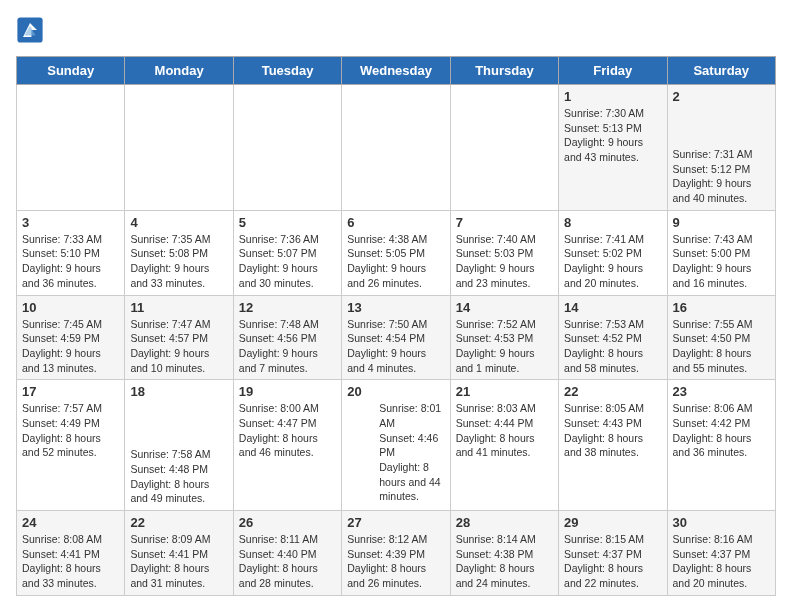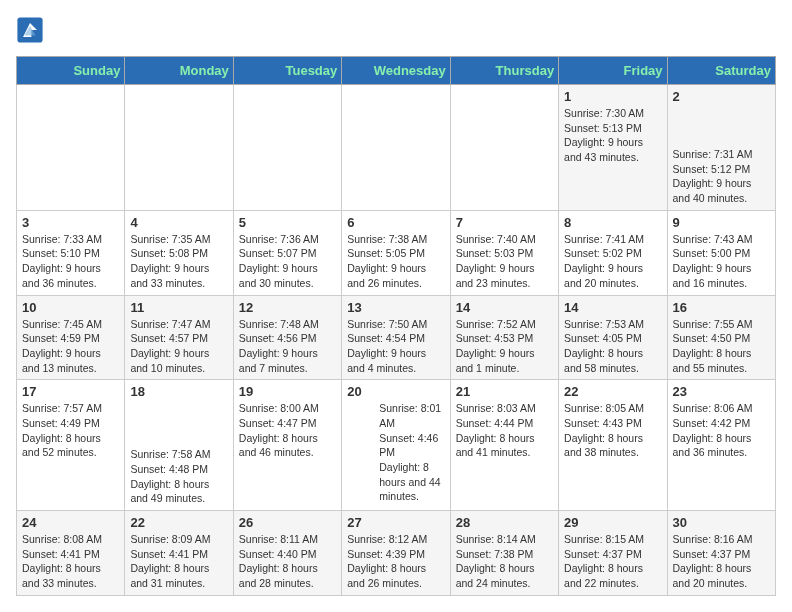--- a/index.html
+++ b/index.html
@@ -51,25 +51,25 @@
     .location {
       font-size: 15px;
       color: #555;
     }
     table {
       width: 100%;
       border-collapse: collapse;
     }
     thead tr th {
       background: #2a6db5;
-      color: #86efac;
+      color: #ffffff;
       font-size: 13px;
       font-weight: bold;
       padding: 6px 4px;
-      text-align: right;
+      text-align: center;
       border: 1px solid #aaa;
     }
     tbody tr td {
       border: 1px solid #ccc;
       vertical-align: top;
       padding: 4px 5px;
       width: calc(100% / 7);
       min-height: 80px;
       font-size: 11px;
       color: #333;
@@ -162,21 +162,21 @@
 Daylight: 9 hours and 33 minutes.</div>
         </td>
         <td>
           <span class="day-number">5</span>
           <div class="day-info" style="white-space: pre-line;">Sunrise: 7:36 AM
 Sunset: 5:07 PM
 Daylight: 9 hours and 30 minutes.</div>
         </td>
         <td>
           <span class="day-number">6</span>
-          <div class="day-info" style="white-space: pre-line;">Sunrise: 7:38 AM
+          <div class="day-info" style="white-space: pre-line;">Sunrise: 4:38 AM
 Sunset: 5:05 PM
 Daylight: 9 hours and 26 minutes.</div>
         </td>
         <td>
           <span class="day-number">7</span>
           <div class="day-info" style="white-space: pre-line;">Sunrise: 7:40 AM
 Sunset: 5:03 PM
 Daylight: 9 hours and 23 minutes.</div>
         </td>
         <td>
@@ -219,21 +219,21 @@
         </td>
         <td>
           <span class="day-number">14</span>
           <div class="day-info" style="white-space: pre-line;">Sunrise: 7:52 AM
 Sunset: 4:53 PM
 Daylight: 9 hours and 1 minute.</div>
         </td>
         <td>
           <span class="day-number">14</span>
           <div class="day-info" style="white-space: pre-line;">Sunrise: 7:53 AM
-Sunset: 4:05 PM
+Sunset: 4:52 PM
 Daylight: 8 hours and 58 minutes.</div>
         </td>
         <td>
           <span class="day-number">16</span>
           <div class="day-info" style="white-space: pre-line;">Sunrise: 7:55 AM
 Sunset: 4:50 PM
 Daylight: 8 hours and 55 minutes.</div>
         </td>
       </tr>
       <tr>
@@ -301,21 +301,21 @@
         </td>
         <td>
           <span class="day-number">27</span>
           <div class="day-info" style="white-space: pre-line;">Sunrise: 8:12 AM
 Sunset: 4:39 PM
 Daylight: 8 hours and 26 minutes.</div>
         </td>
         <td>
           <span class="day-number">28</span>
           <div class="day-info" style="white-space: pre-line;">Sunrise: 8:14 AM
-Sunset: 7:38 PM
+Sunset: 4:38 PM
 Daylight: 8 hours and 24 minutes.</div>
         </td>
         <td>
           <span class="day-number">29</span>
           <div class="day-info" style="white-space: pre-line;">Sunrise: 8:15 AM
 Sunset: 4:37 PM
 Daylight: 8 hours and 22 minutes.</div>
         </td>
         <td>
           <span class="day-number">30</span>

